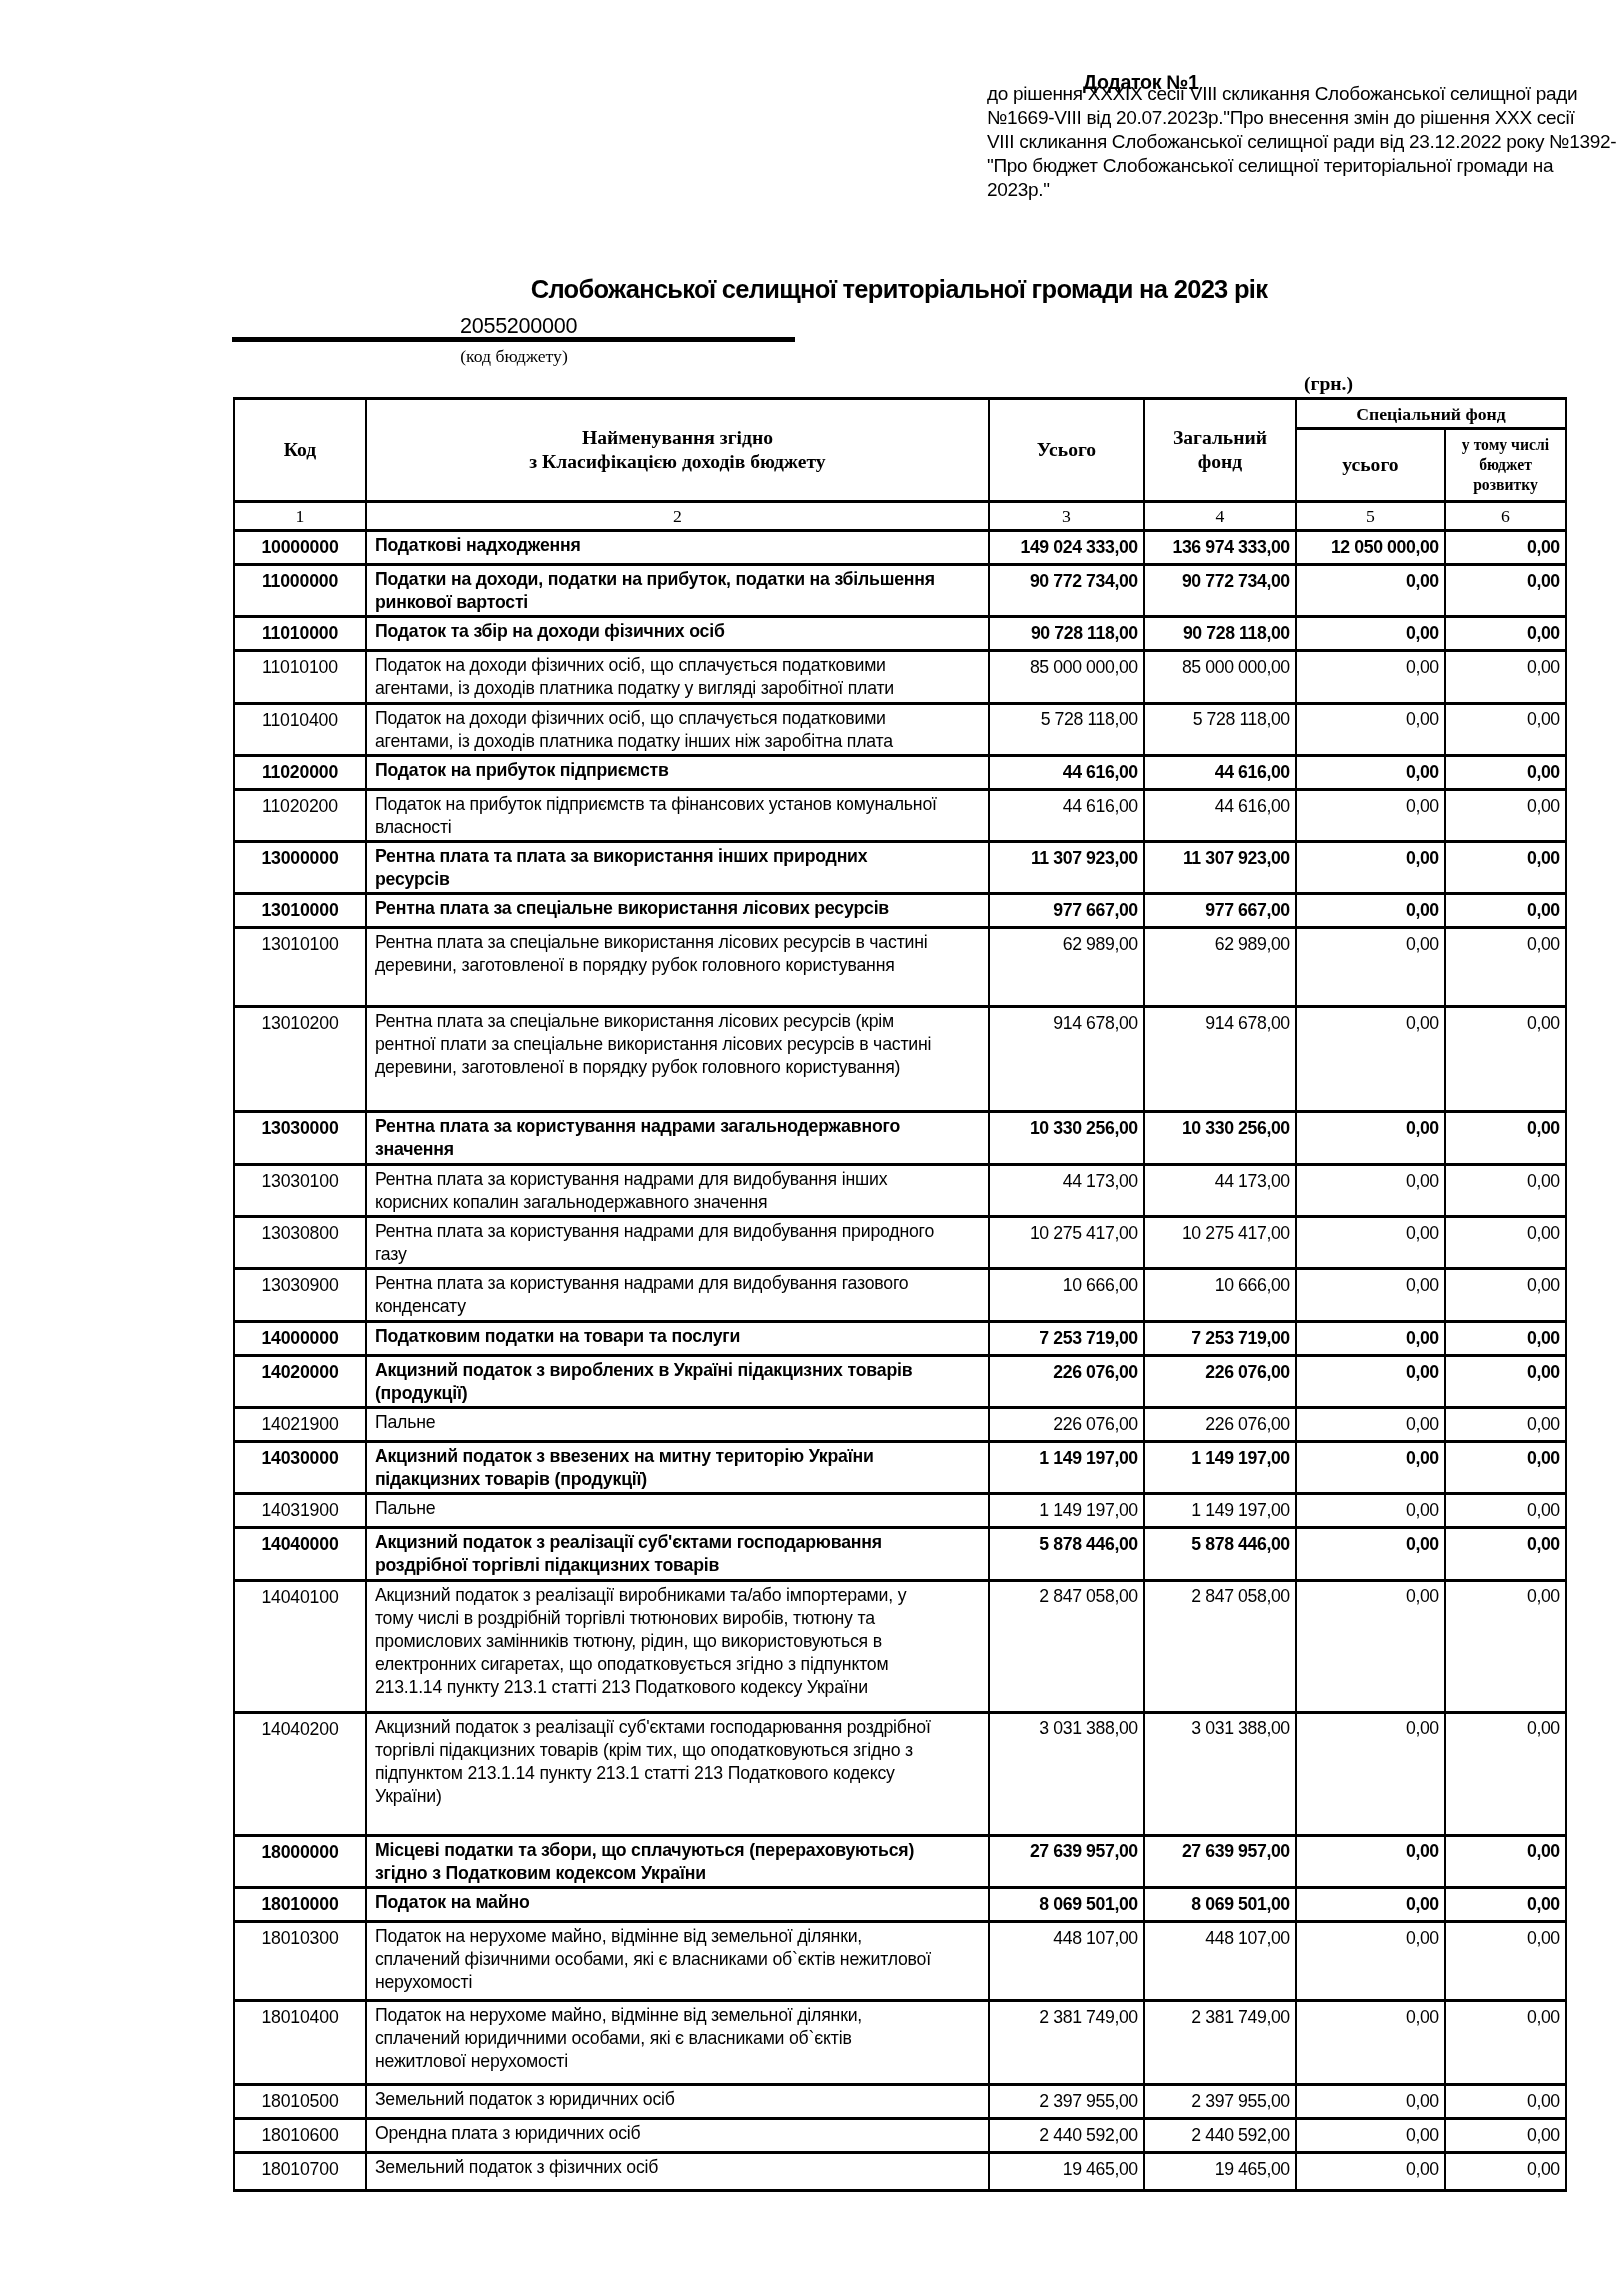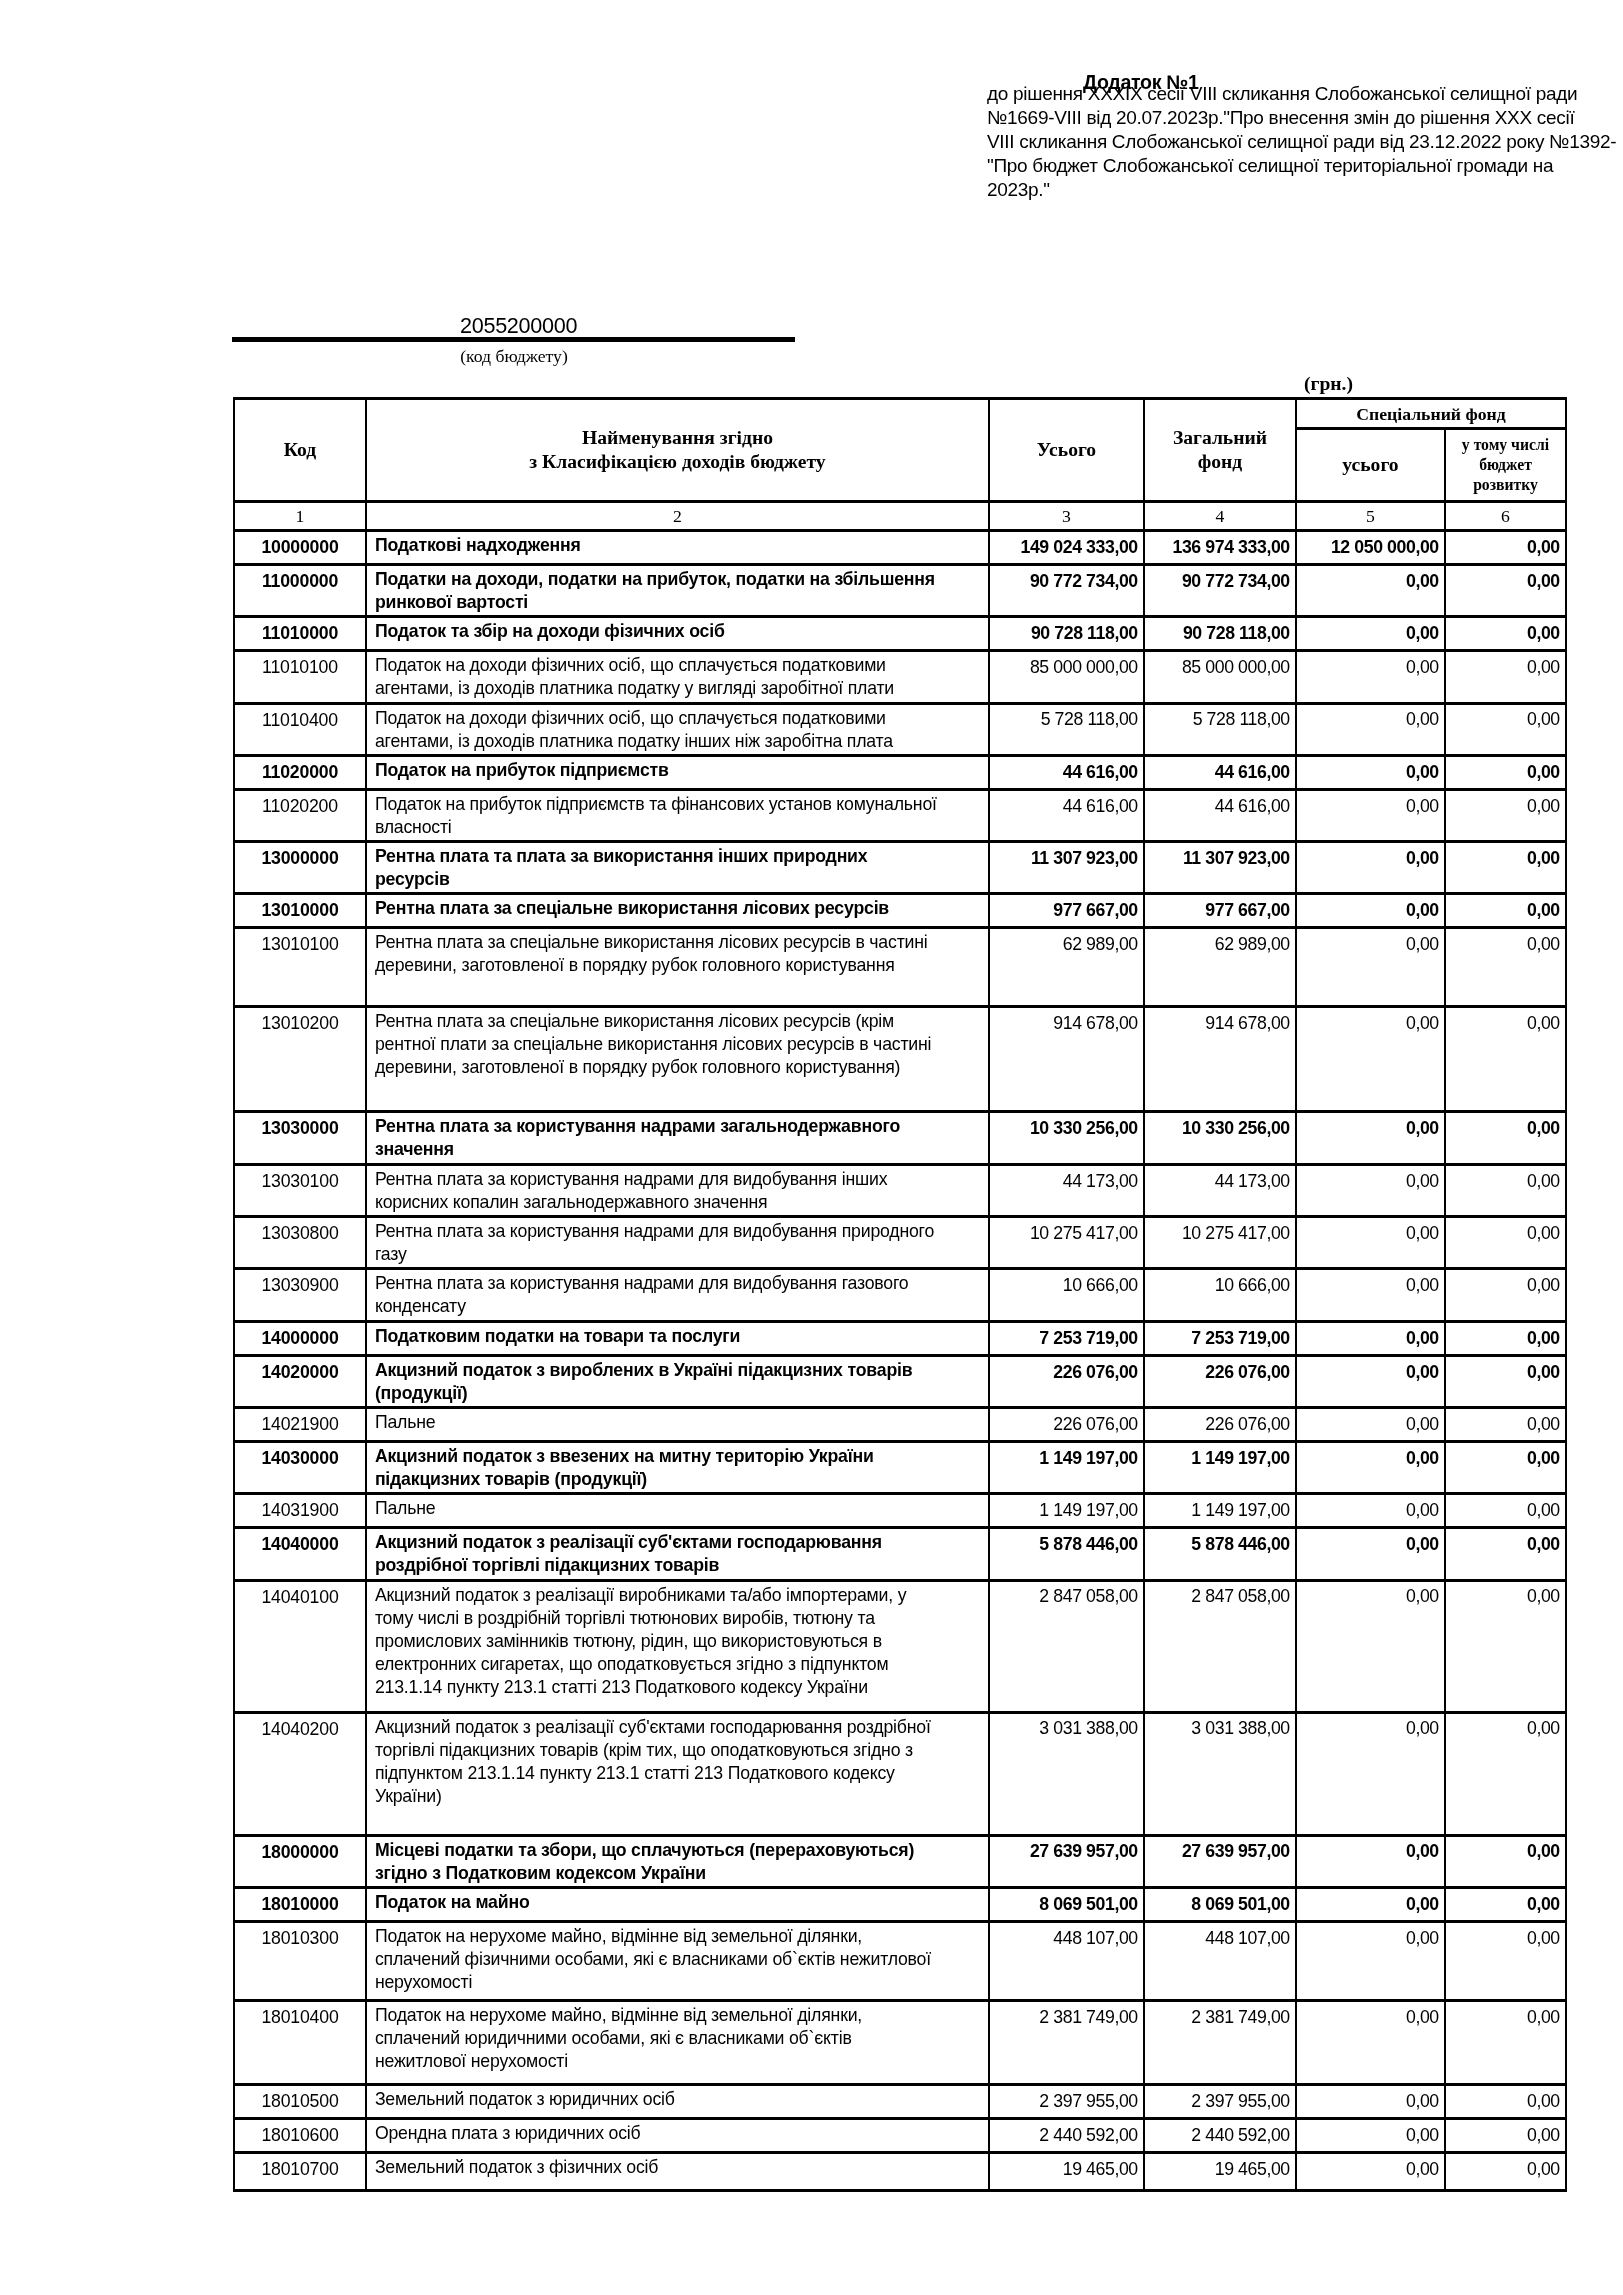--- a/index.html
+++ b/index.html
@@ -94,20 +94,21 @@
 
   <div class="note-title">Додаток №1</div>
   <div class="note-body">
       <div class="note-line">до рішення  XXXIX сесії VIII скликання    Слобожанської селищної ради</div>
       <div class="note-line">№1669-VIII  від 20.07.2023р."Про  внесення  змін до рішення XXX сесії</div>
       <div class="note-line">VIII скликання Слобожанської селищної ради від 23.12.2022 року №1392-</div>
       <div class="note-line">"Про бюджет Слобожанської селищної територіальної громади на</div>
       <div class="note-line">2023р."</div>
     </div>
 
+  <div class="doc-subtitle">Слобожанської селищної територіальної громади на 2023 рік</div>
 
   <div class="budget-code">2055200000</div>
   <div class="code-underline"></div>
   <div class="code-caption">(код бюджету)</div>
 
   <div class="currency-note">(грн.)</div>
 
   <table class="revenue">
     <colgroup>
       <col style="width:132px">

